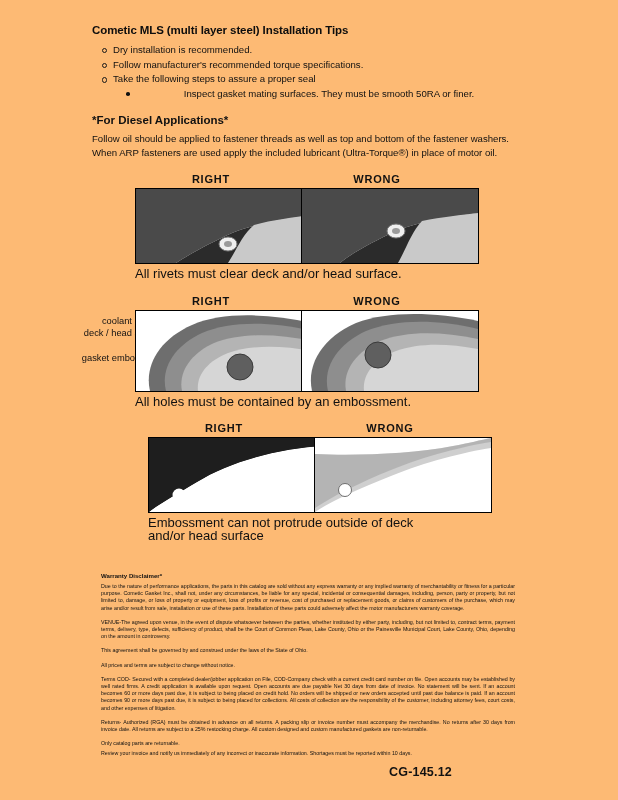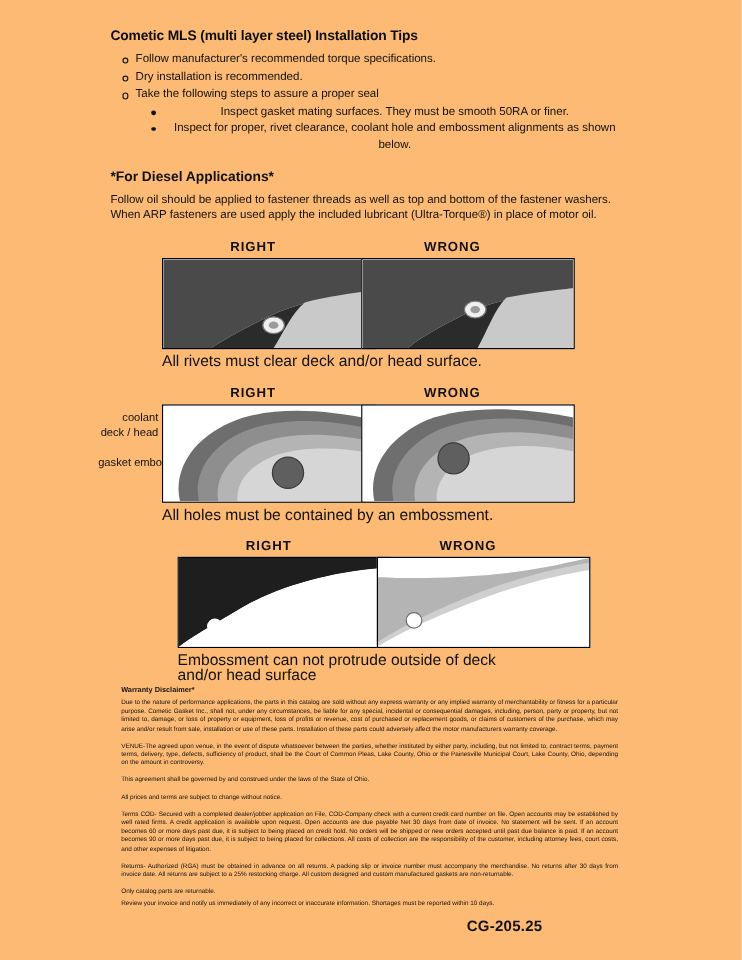--- a/index.html
+++ b/index.html
@@ -169,33 +169,30 @@
 <body>
 
 <div class="page">
 
   <div class="content">
 
     <div class="h1">Cometic MLS (multi layer steel) Installation Tips</div>
 
     <ul class="lvl1">
       <li>
-        <span>Follow manufacturer's recommended torque specifications.</span>
+        <span>Dry installation is recommended.</span>
       </li>
       <li>
-        <span>Dry installation is recommended.</span>
+        <span>Follow manufacturer's recommended torque specifications.</span>
       </li>
       <li>
         <span>Take the following steps to assure a proper seal</span>
         <ul class="lvl2">
           <li>
             <span>Inspect gasket mating surfaces.  They must be smooth 50RA or finer.</span>
-          </li>
-          <li>
-            <span>Inspect for proper, rivet clearance, coolant hole and embossment alignments as shown below.</span>
           </li>
         </ul>
       </li>
     </ul>
 
     <div class="h2">*For Diesel Applications*</div>
     <div class="para">Follow oil should be applied to fastener threads as well as top and bottom of the fastener washers. When ARP fasteners are used apply the included lubricant (Ultra-Torque®) in place of motor oil.</div>
 
     <div class="figwrap" style="margin-top:14px; padding-left:43px;">
       <div class="figrow">
@@ -309,15 +306,15 @@
     <p>Due to the nature of performance applications, the parts in this catalog are sold without any express warranty or any implied warranty of merchantability or fitness for a particular purpose.  Cometic Gasket Inc., shall not, under any circumstances, be liable for any special, incidental or consequential damages, including, person, party or property, but not limited to, damage, or loss of property or equipment, loss of profits or revenue, cost of purchased or replacement goods, or claims of customers of the purchase, which may arise and/or result from sale, installation or use of these parts.  Installation of these parts could adversely affect the motor manufacturers warranty coverage.</p>
     <p>VENUE-The agreed upon venue, in the event of dispute whatsoever between the parties, whether instituted by either party, including, but not limited to, contract terms, payment terms, delivery, type, defects, sufficiency of product, shall be the Court of Common Pleas, Lake County, Ohio or the Painesville Municipal Court, Lake County, Ohio, depending on the amount in controversy.</p>
     <p>This agreement shall be governed by and construed under the laws of the State of Ohio.</p>
     <p>All prices and terms are subject to change without notice.</p>
     <p>Terms COD- Secured with a completed dealer/jobber application on File, COD-Company check with a current credit card number on file.  Open accounts may be established by well rated firms.  A credit application is available upon request.  Open accounts are due payable Net 30 days from date of invoice.  No statement will be sent.  If an account becomes 60 or more days past due, it is subject to being placed on credit hold.  No orders will be shipped or new orders accepted until past due balance is paid.  If an account becomes 90 or more days past due, it is subject to being placed for collections.  All costs of collection are the responsibility of the customer, including attorney fees, court costs, and other expenses of litigation.</p>
     <p>Returns- Authorized (RGA) must be obtained in advance on all returns.  A packing slip or invoice number must accompany the merchandise.  No returns after 30 days from invoice date.  All returns are subject to a 25% restocking charge.  All custom designed and custom manufactured gaskets are non-returnable.</p>
     <p style="margin-bottom:3px;">Only catalog parts are returnable.</p>
     <p>Review your invoice and notify us immediately of any incorrect or inaccurate information.  Shortages must be reported within 10 days.</p>
   </div>
 
-  <div class="docnum">CG-205.25</div>
+  <div class="docnum">CG-145.12</div>
 
 </div>
 
 </body></html>

